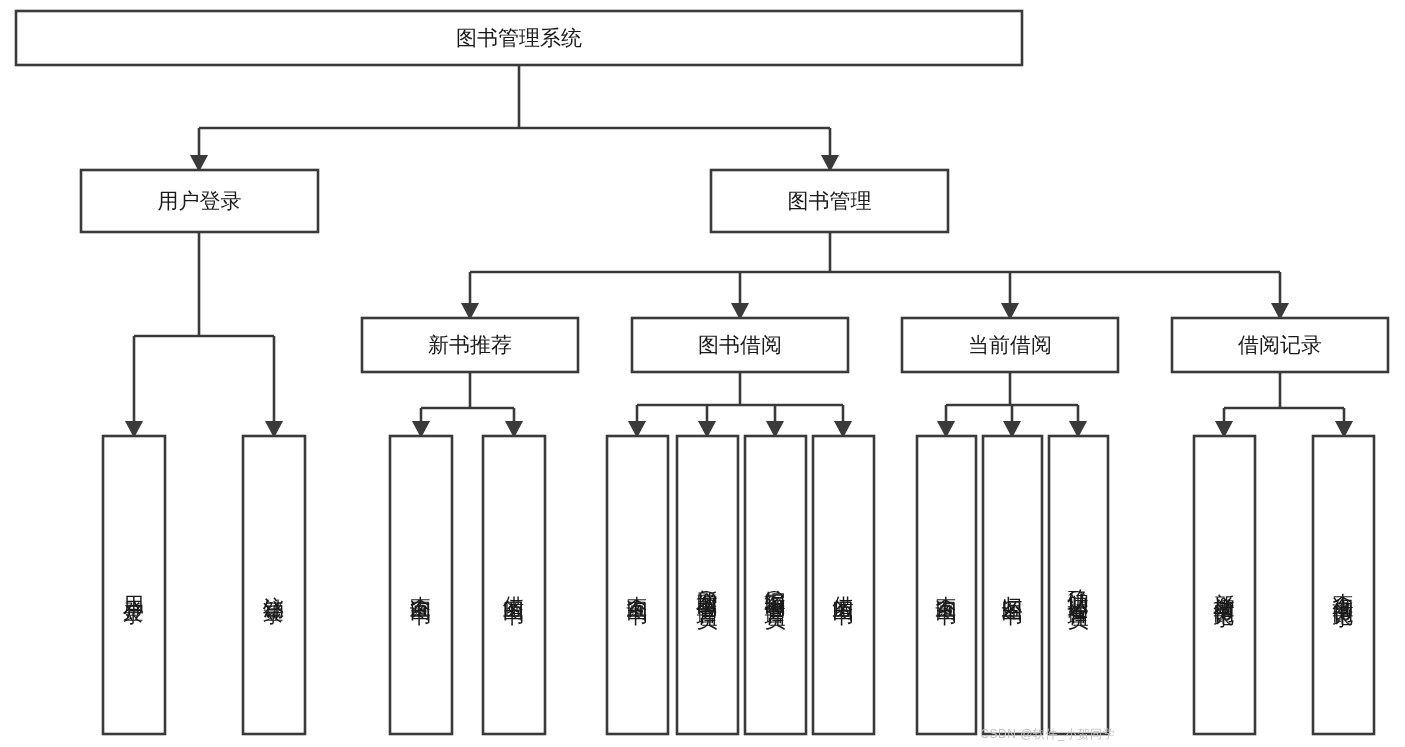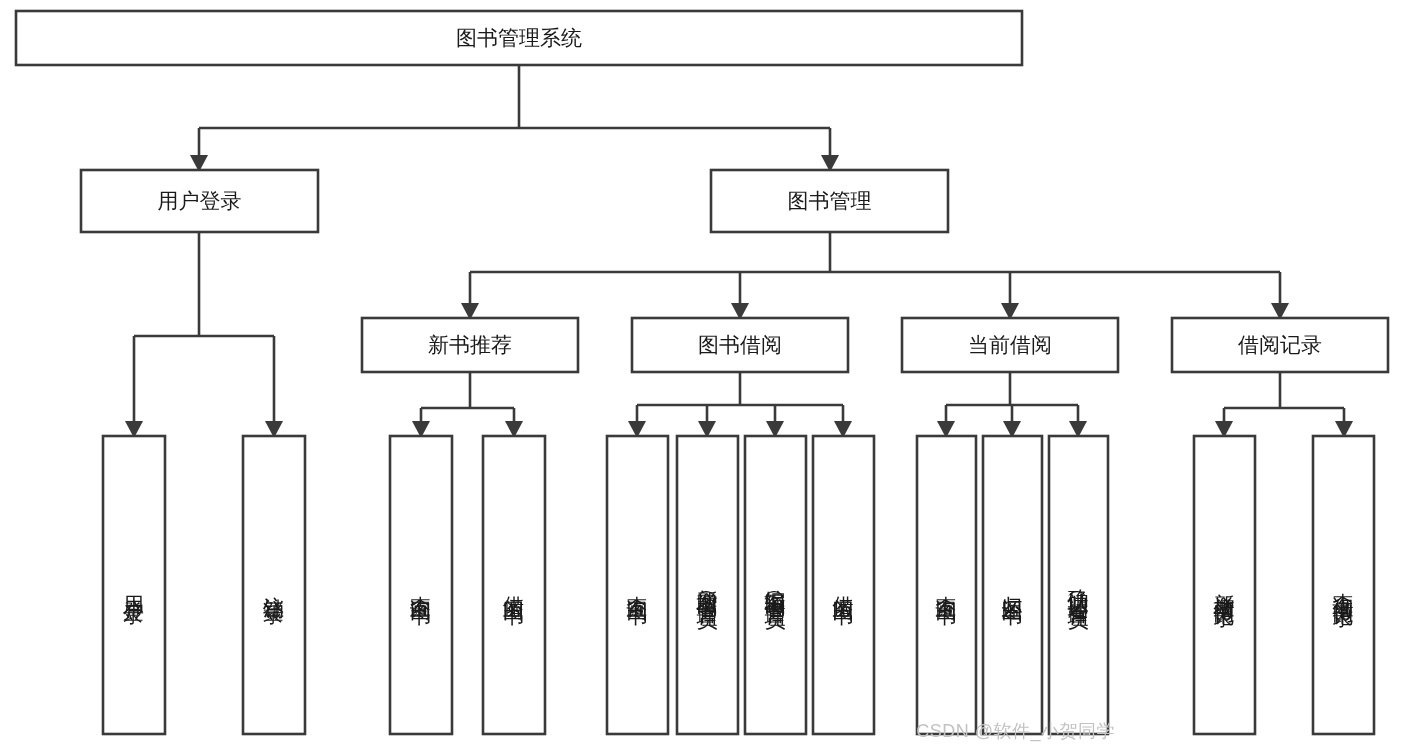--- a/index.html
+++ b/index.html
@@ -45,21 +45,21 @@
   }
   .arrow-head {
     fill: #3a3a3a;
     stroke: none;
   }
   .watermark {
     position: absolute;
     right: 8px;
     bottom: 4px;
     font-family: "Liberation Sans", "DejaVu Sans", sans-serif;
-    font-size: 18px;
+    font-size: 12px;
     color: #c2c2c2;
     letter-spacing: 0.5px;
     white-space: nowrap;
     user-select: none;
   }
 </style>
 </head>
 <body>
 
 <div id="diagram-root">

